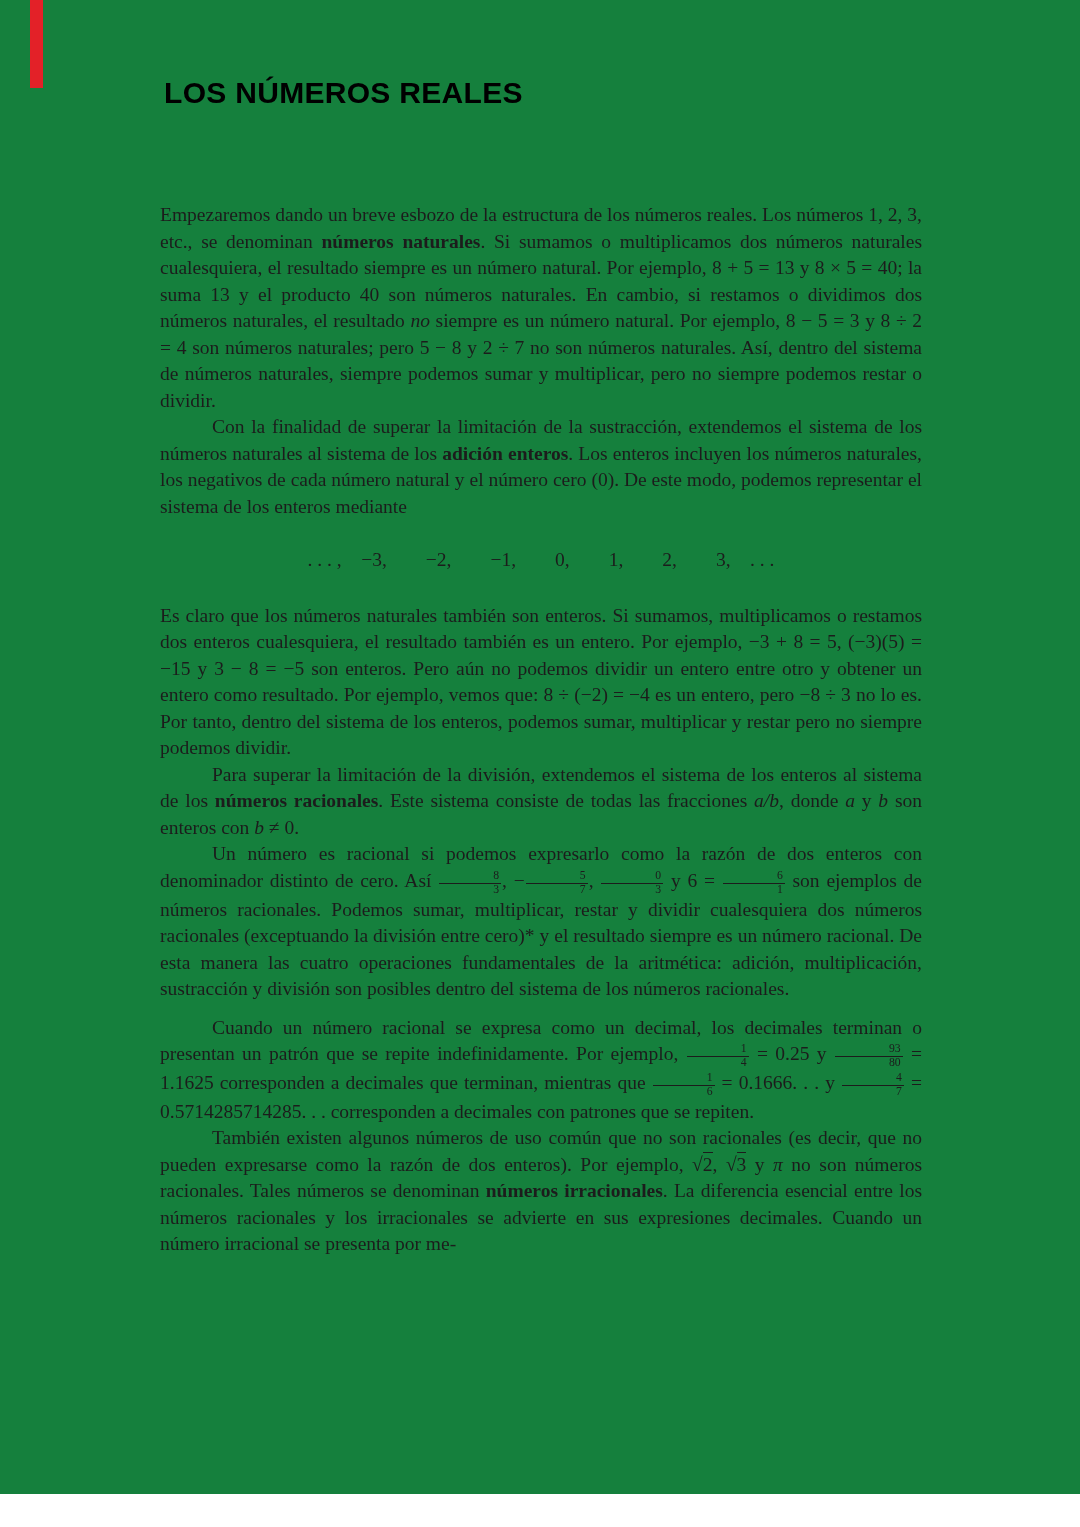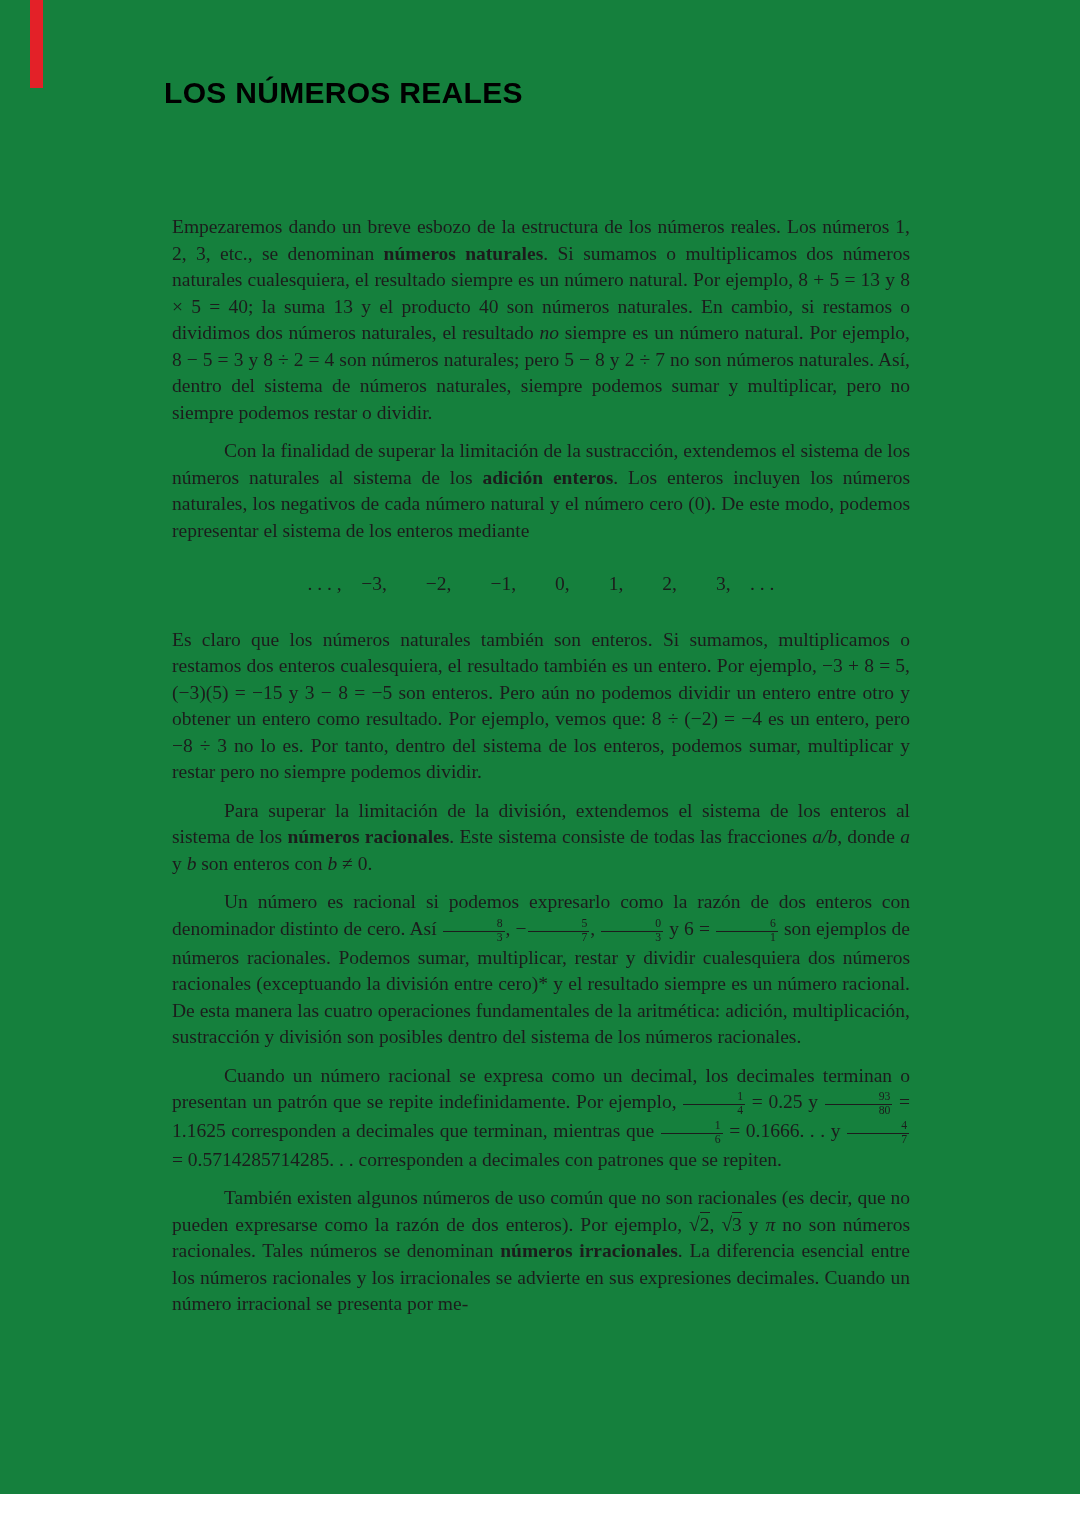--- a/index.html
+++ b/index.html
@@ -38,21 +38,21 @@
   .body-text {
     position: absolute;
     left: 160px;
     top: 202px;
     width: 762px;
     font-size: 19.5px;
     line-height: 1.36;
     text-align: justify;
   }
   .body-text p {
-    margin: 12px;
+    margin: 0;
   }
   .body-text p.indent {
     text-indent: 52px;
   }
   .body-text p.gap {
     margin-top: 12px;
   }
   .b { font-weight: bold; }
   .i { font-style: italic; }
   .display {

